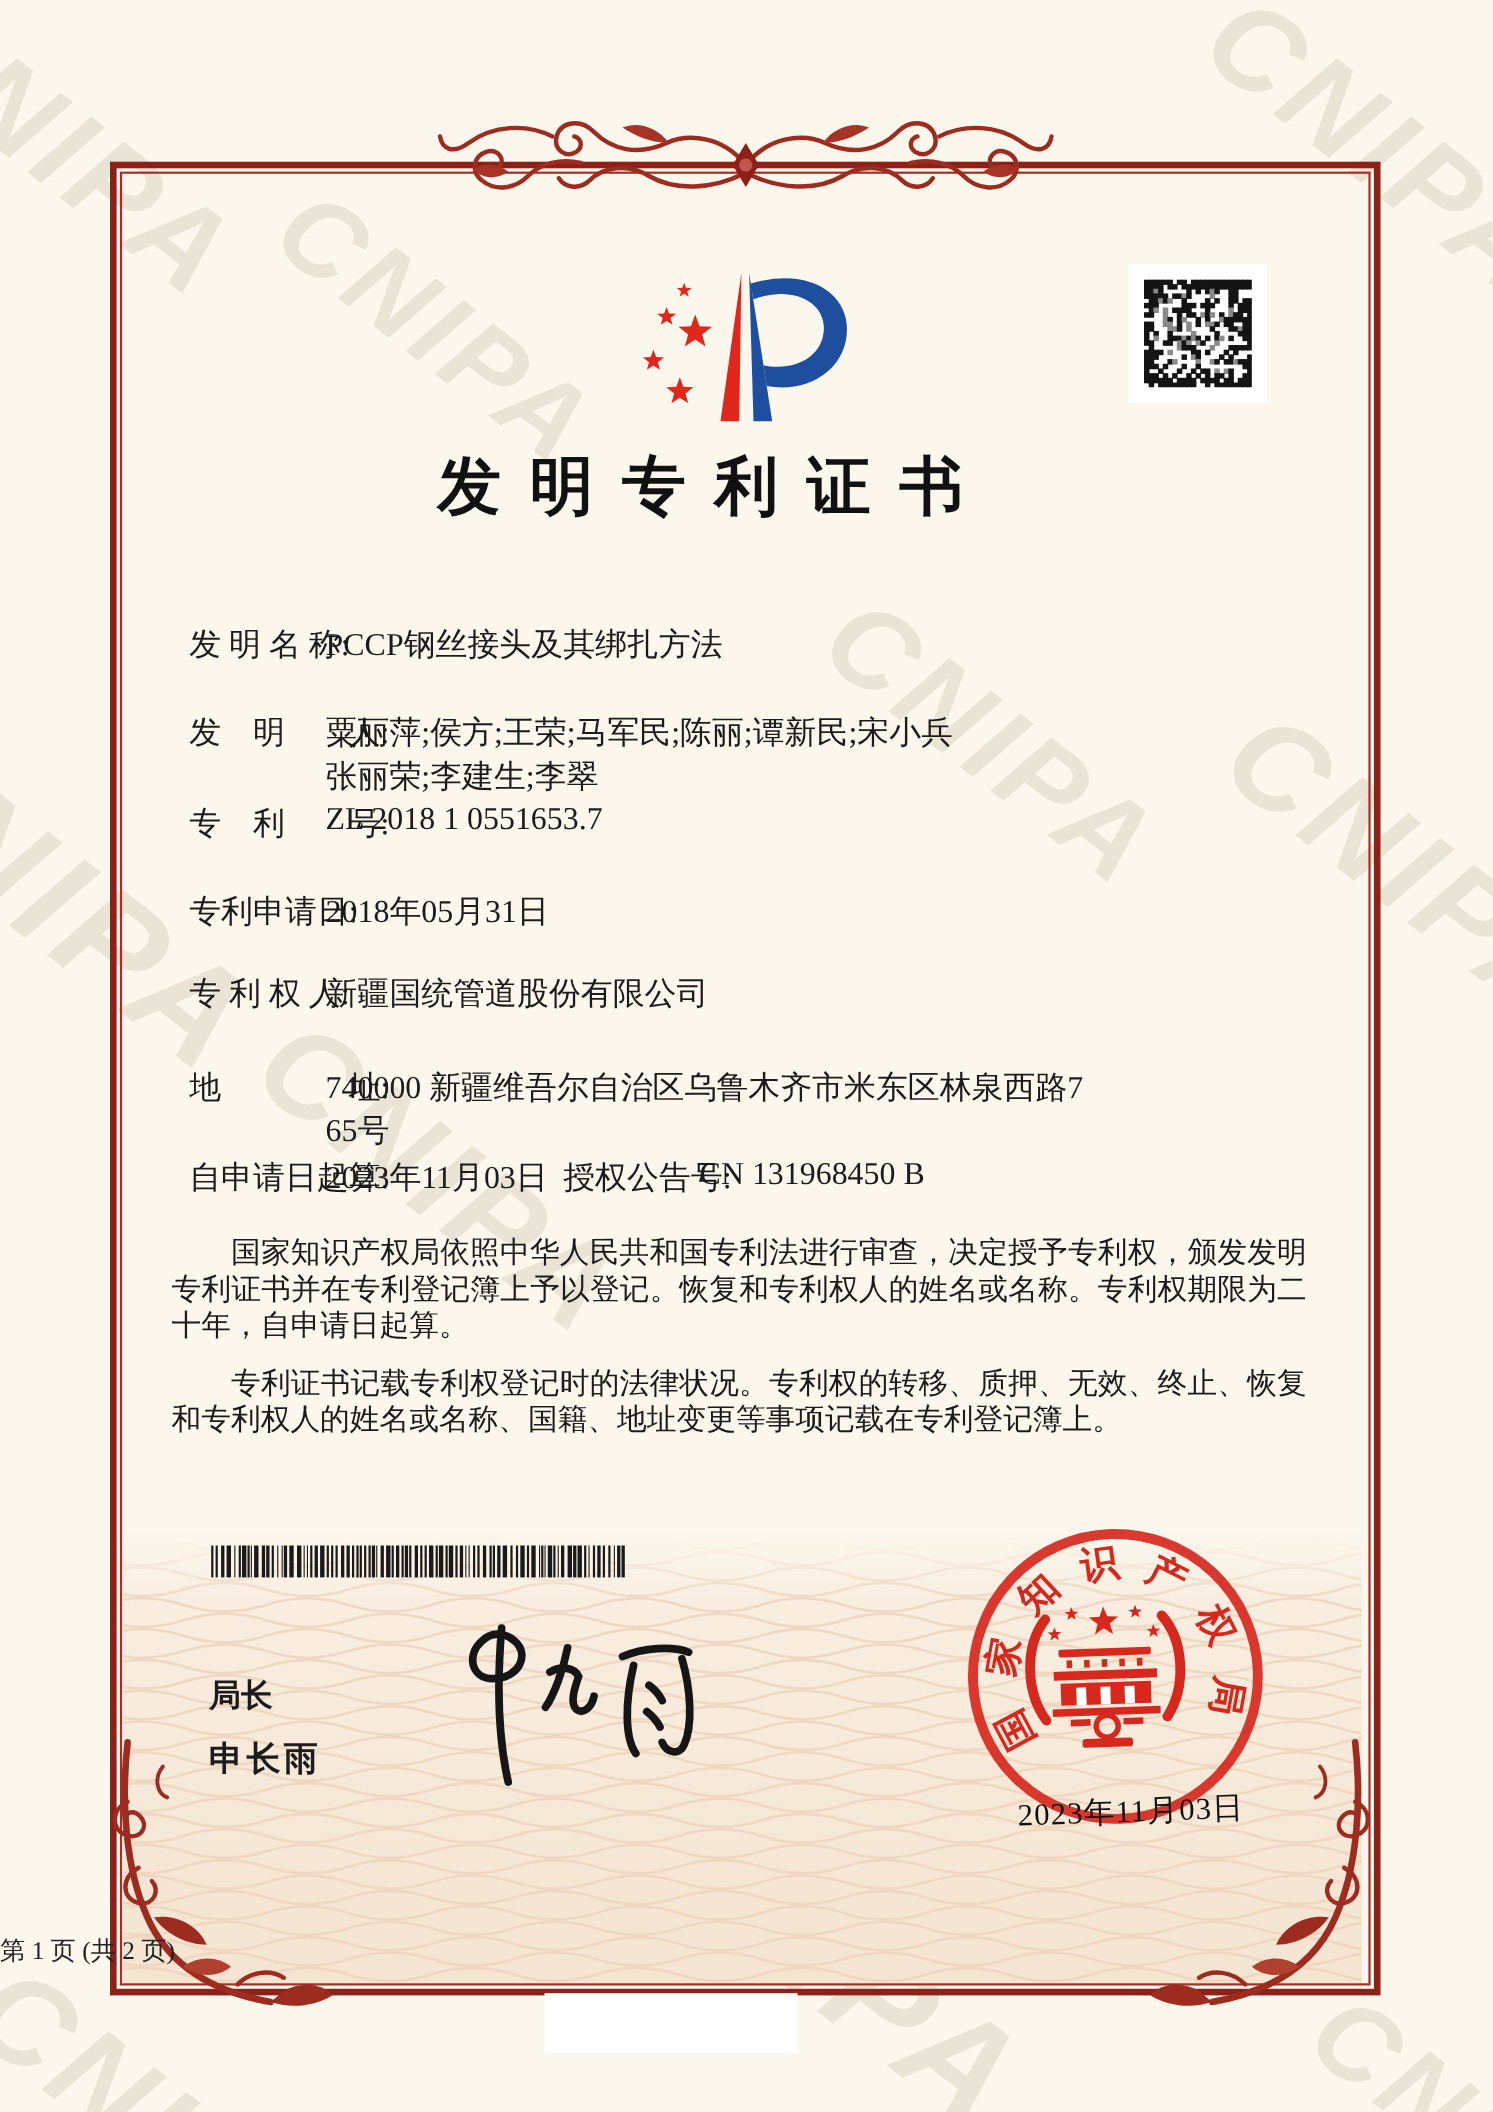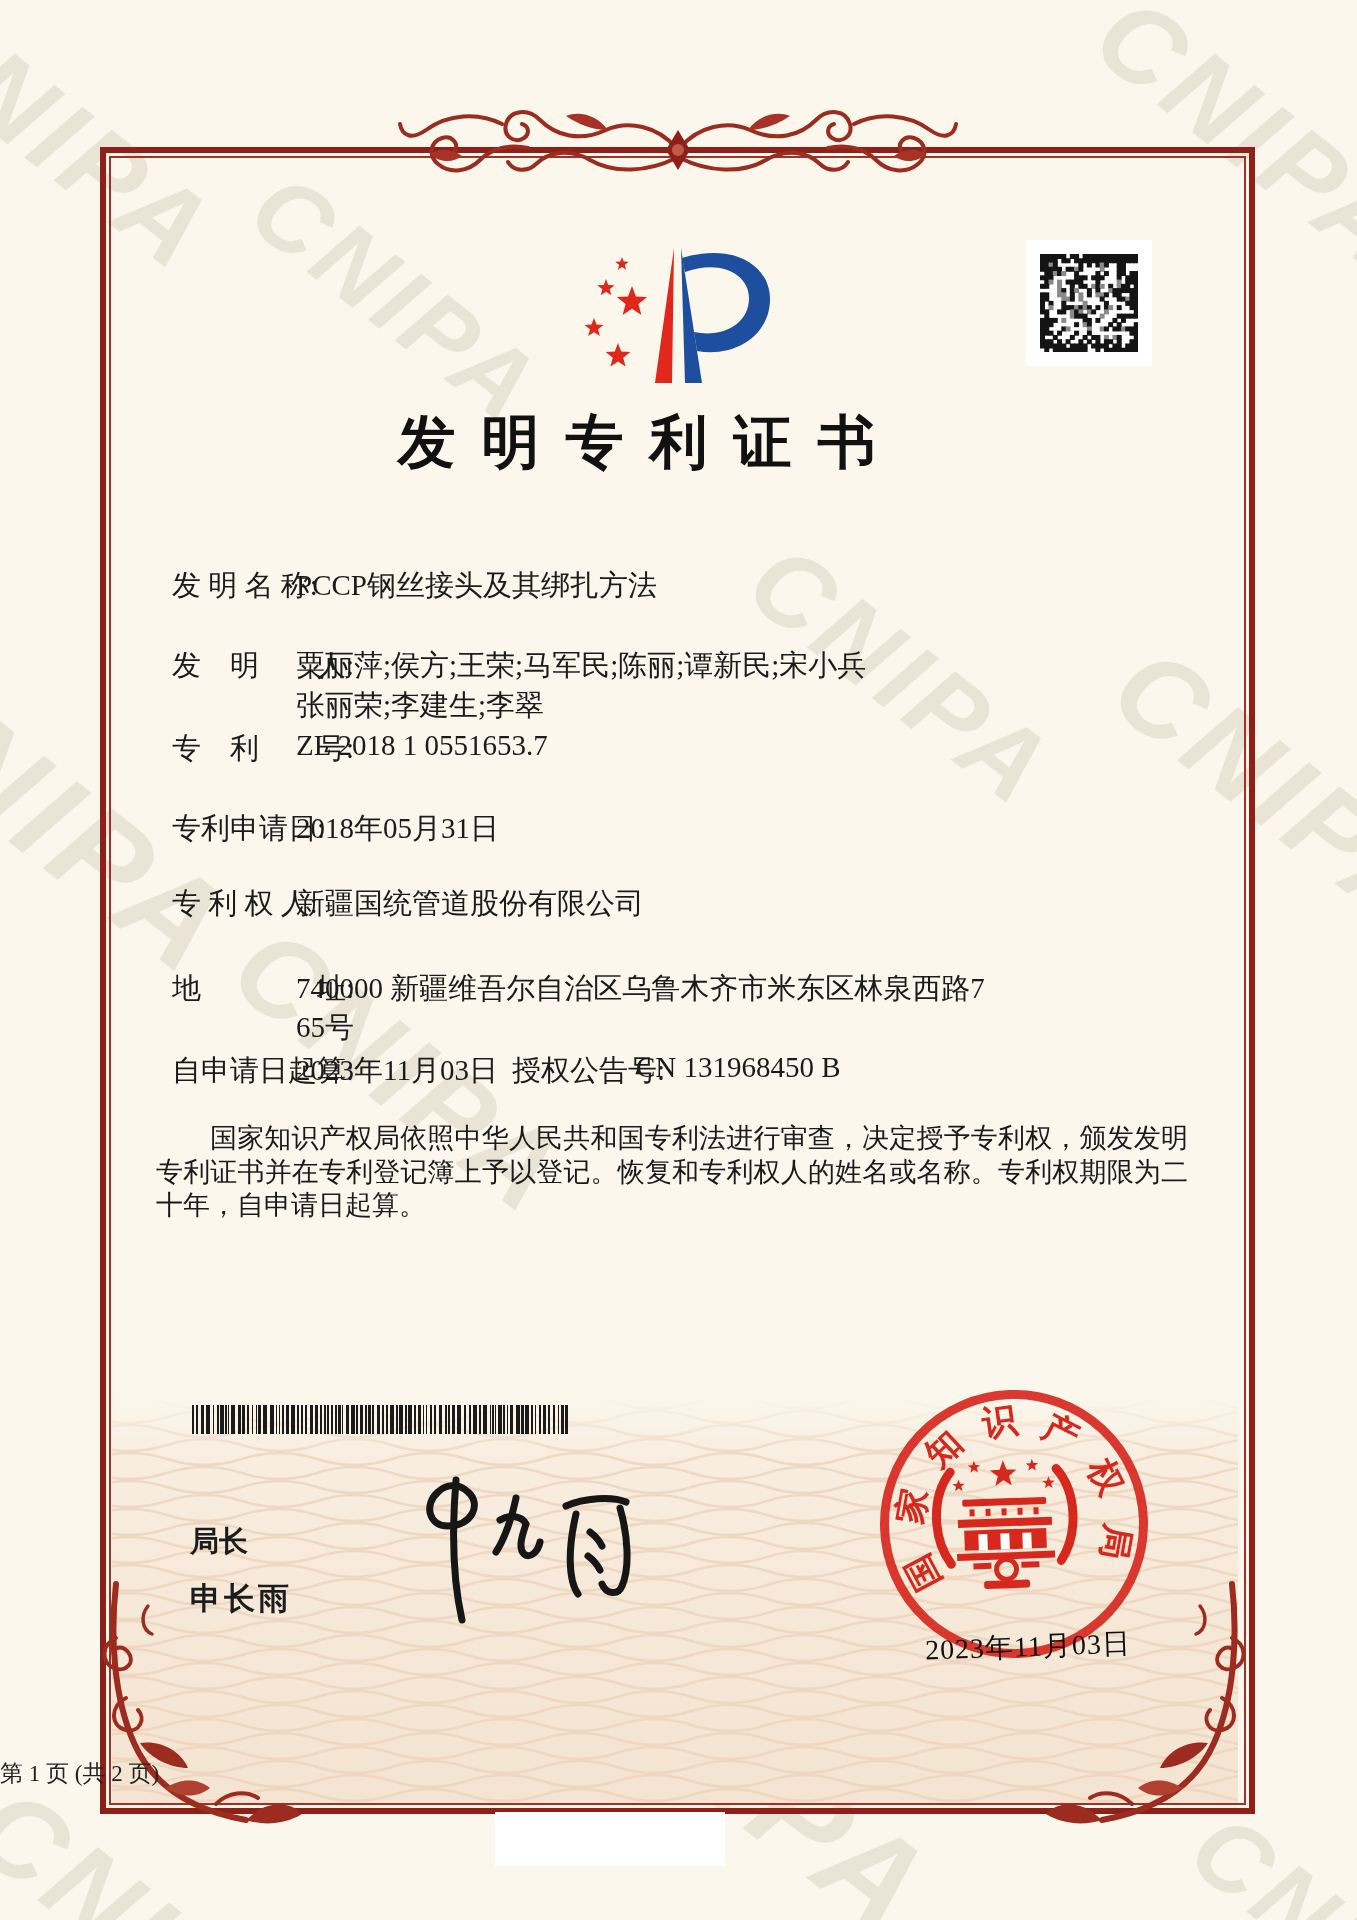--- a/index.html
+++ b/index.html
@@ -503,20 +503,21 @@
   </div>
   <div class="frow" style="top:1051px;">
     <span class="flabel">自申请日起算:</span>
     <span class="fvalue">2023年11月03日</span>
     <span class="flabel2">授权公告号:</span>
     <span class="fvalue2">CN 131968450 B</span>
   </div>
 
   <div class="paras">
     <p>国家知识产权局依照中华人民共和国专利法进行审查，决定授予专利权，颁发发明专利证书并在专利登记簿上予以登记。恢复和专利权人的姓名或名称。专利权期限为二十年，自申请日起算。</p>
+    <p>专利证书记载专利权登记时的法律状况。专利权的转移、质押、无效、终止、恢复和专利权人的姓名或名称、国籍、地址变更等事项记载在专利登记簿上。</p>
   </div>
 
   <div class="barcode" id="barcode">
       <div style="width: 2px; background: rgb(26, 26, 26); margin-right: 2px;"></div>
       <div style="width: 2px; background: rgb(26, 26, 26); margin-right: 3px;"></div>
       <div style="width: 3px; background: rgb(26, 26, 26); margin-right: 2px;"></div>
       <div style="width: 4px; background: rgb(26, 26, 26); margin-right: 3px;"></div>
       <div style="width: 1px; background: rgb(26, 26, 26); margin-right: 3px;"></div>
       <div style="width: 2px; background: rgb(26, 26, 26); margin-right: 1px;"></div>
       <div style="width: 4px; background: rgb(26, 26, 26); margin-right: 1px;"></div>

